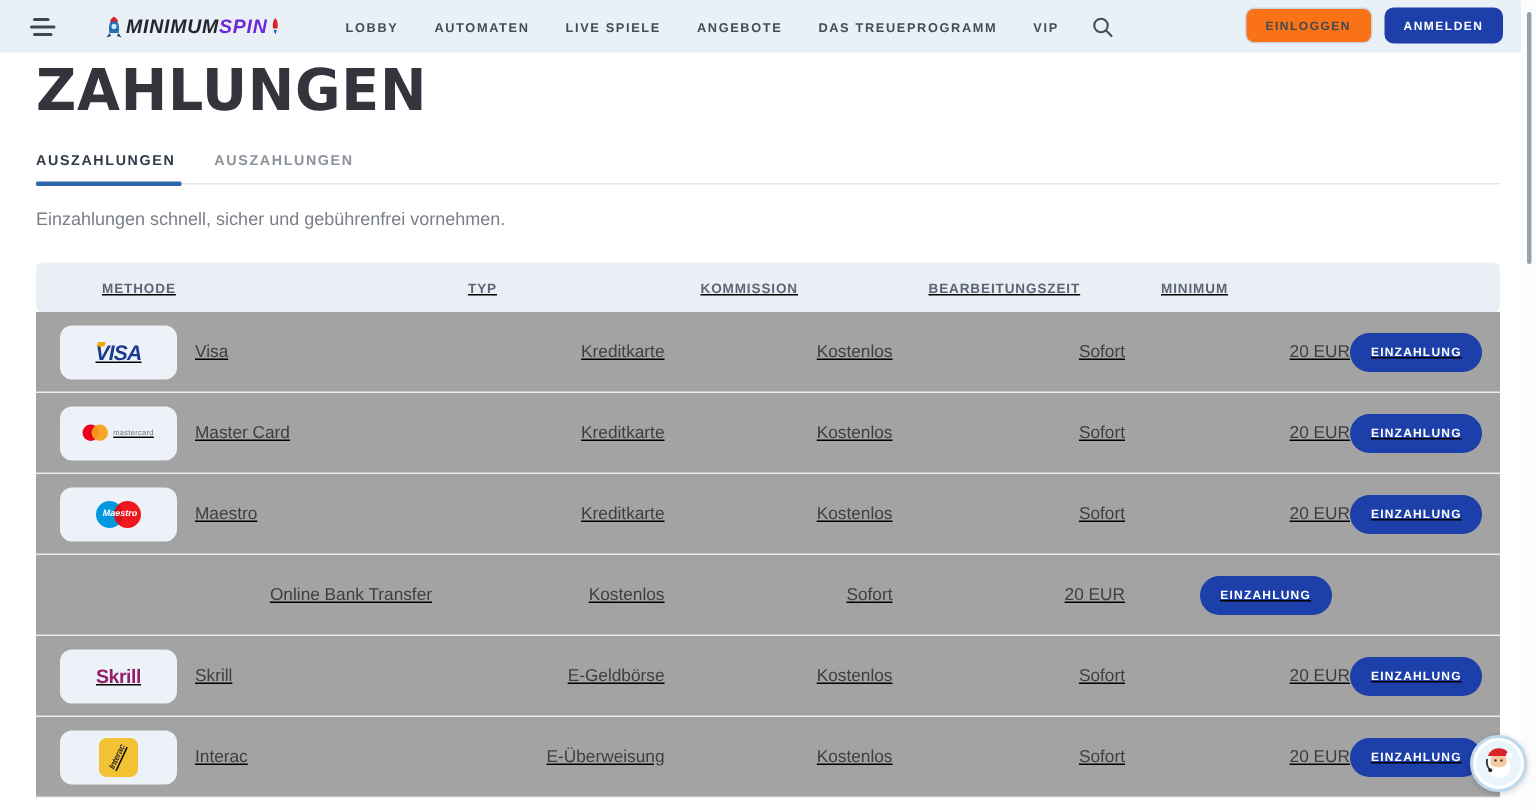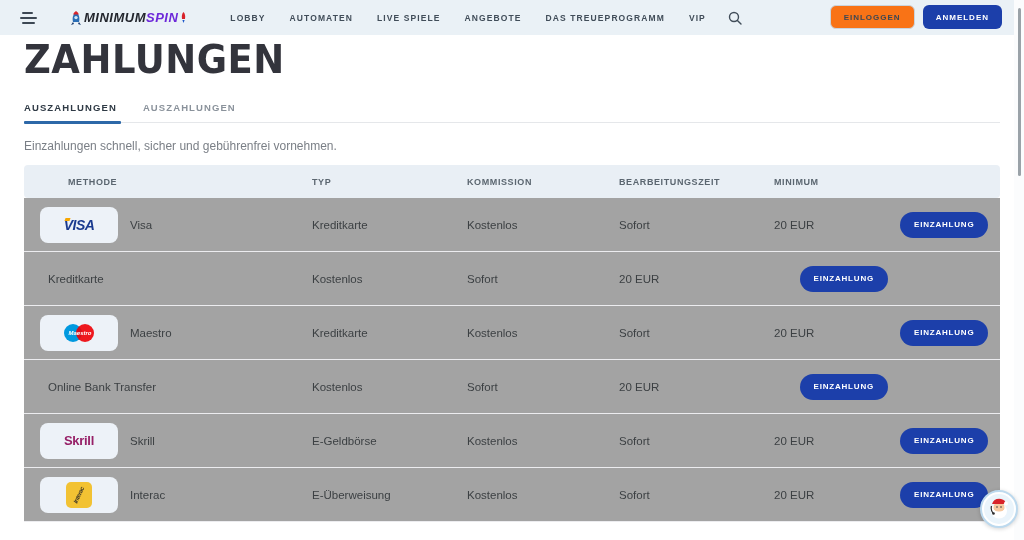--- a/index.html
+++ b/index.html
@@ -47,29 +47,29 @@
   .tabs { display:flex; margin-top:21px; border-bottom:1px solid #e5e7ea; }
   .tab { font-size:9.5px; font-weight:700; letter-spacing:1.1px; padding-bottom:9px;
     margin-right:26px; cursor:pointer; position:relative; color:#8a929b; }
   .tab.active { color:#2f3a45; }
   .tab.active::after { content:""; position:absolute; left:0; right:-4px; bottom:-2px;
     height:3px; background:#2d68a8; border-radius:1px; }
 
   .description { margin-top:16px; font-size:12px; color:#7a7f86; }
 
   
-  .table { margin-top:12px; }
+  .table { margin-top:22px;text-decoration:underline; }
   .thead { display:grid; grid-template-columns:264px 155px 152px 155px 150px 1fr;
     align-items:center; height:33px; background:#e9eff5; border-radius:4px; }
   .th { font-size:9px; font-weight:700; letter-spacing:0.6px; color:#5b6670; padding-left:24px; }
   .th:first-child { padding-left:44px; }
 
   .trow { display:grid; grid-template-columns:264px 155px 152px 155px 150px 1fr;
     align-items:center; height:54px; border-bottom:1px solid #ececef; background:#a3a3a3; }
-  .td { font-size:11.5px; color:#3c4043; padding-left:24px; }
+  .td { font-size:11.5px; color:#3c4043; padding-left:24px;text-align:right; }
   .method-cell { display:flex; align-items:center; padding-left:16px; }
   .method-name { margin-left:12px; font-size:11.5px; color:#3c4043; }
 
   .chip { width:78px; height:36px; background:#edf2f8; border-radius:8px;
     display:flex; align-items:center; justify-content:center; flex:none; }
 
   .pay-btn { background:#1c3faa; border:none; border-radius:13px; height:26px;
     padding:0 14px; font-size:8px; font-weight:700; letter-spacing:0.8px; color:#ffffff;
     cursor:pointer; font-family:inherit; justify-self:end; margin-right:12px; }
 
@@ -184,20 +184,32 @@
         <span class="method-name">Visa</span>
       </div>
       <span class="td">Kreditkarte</span>
       <span class="td">Kostenlos</span>
       <span class="td">Sofort</span>
       <span class="td">20 EUR</span>
       <button class="pay-btn">EINZAHLUNG</button>
     </div>
 
     <div class="trow">
+      <div class="method-cell">
+        <div class="chip">
+          <span class="mc-mark">
+            <span class="mc-circles">
+                <i class="mc-red"></i>
+                <i class="mc-orange"></i>
+              </span>
+            <span class="mc-word">mastercard</span>
+          </span>
+        </div>
+        <span class="method-name">Master Card</span>
+      </div>
       <span class="td">Kreditkarte</span>
       <span class="td">Kostenlos</span>
       <span class="td">Sofort</span>
       <span class="td">20 EUR</span>
       <button class="pay-btn">EINZAHLUNG</button>
     </div>
 
     <div class="trow">
       <div class="method-cell">
         <div class="chip">

